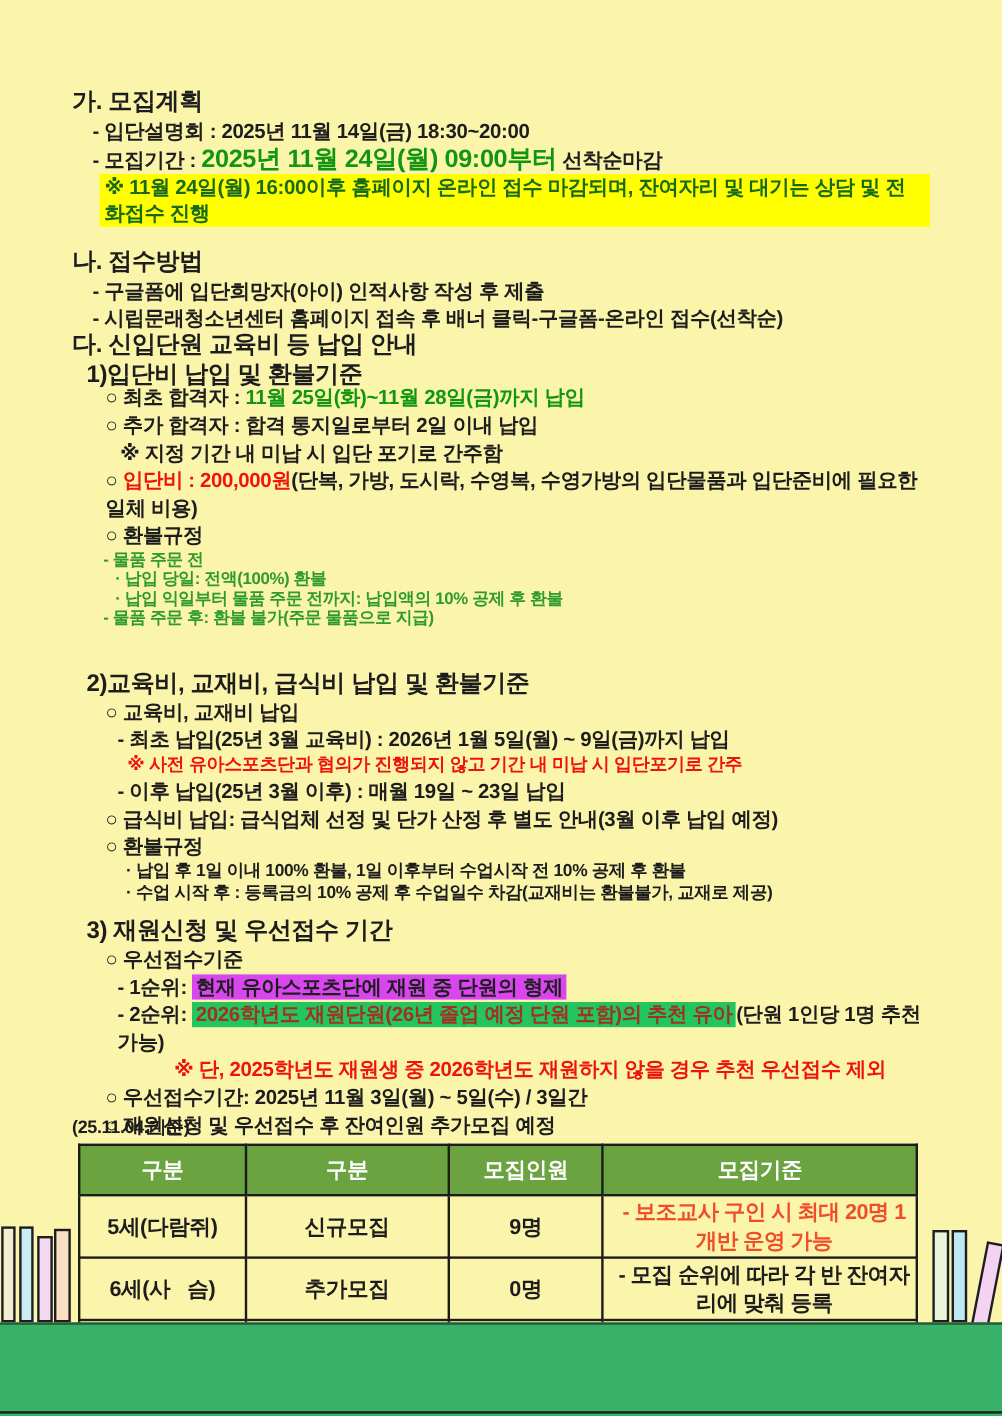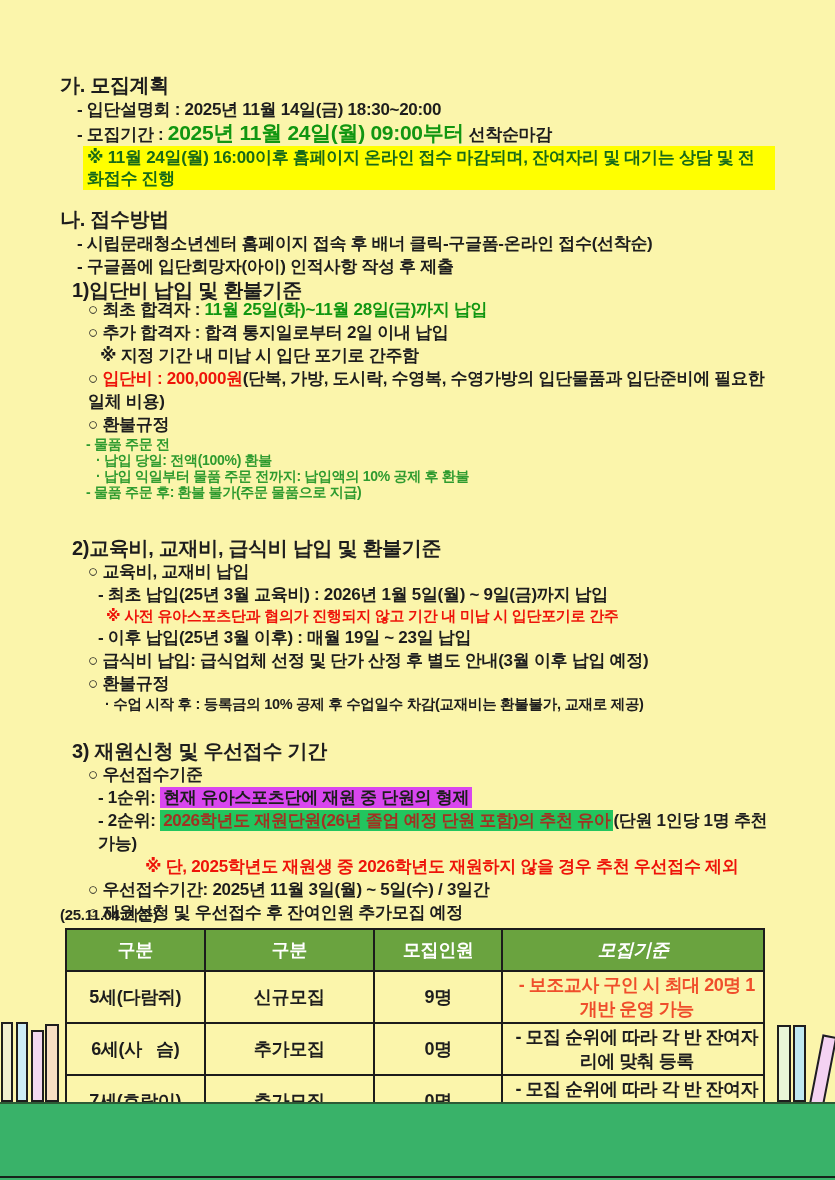--- a/index.html
+++ b/index.html
@@ -24,72 +24,74 @@
   .r-dash{margin-left:26px;}
   .r-dot{margin-left:36px;}
   .sub2-ind{margin-left:38px;}
   .sub2-red{margin-left:46px;font-size:15px;line-height:20px;color:#EE1409;}
   .sub2-refund{margin-left:45px;font-size:14.5px;line-height:18px;}
   .sub3-ind{margin-left:38px;}
   .sub3-red{margin-left:85px;color:#EE1409;}
   .hl-mint{background:#d946ef;padding:1px 3px;}
   .hl-green{background:#22c55e;color:#A13222;padding:1px 3px;}
   .gap-sub2{margin-top:36px;}
-  .gap-sub3{margin-top:26px;}
+  .gap-sub3{margin-top:11px;}
   .gap-secb{margin-top:17px;}
   .pullup{margin-top:-4px;}
   .pullup2{margin-top:-2px;}
   .caption{font-size:15px;line-height:16px;text-align:left;margin-right:10px;margin-top:-17px;}
   table.roster{border-collapse:collapse;width:700px;margin-left:5px;margin-top:5px;}
   table.roster th,table.roster td{border:2px solid #1c1c1c;text-align:center;}
   table.roster th{background:#6AA33F;color:#FFFFFF;font-size:18px;height:38px;font-weight:bold;}
   table.roster td{font-size:18px;height:32px;}
   td.crit{font-size:12.5px;text-align:left;padding-left:8px;letter-spacing:-0.5px;}
   td.crit-red{color:#EF4E2B;}
-  .c1{width:137px;}.c2{width:170px;}.c3{width:128px;}.c4{width:265px;font-style:italic;}
+  .c1{width:137px;}.c2{width:170px;}.c3{width:128px;}.c4{width:265px;}
   .footer-note{color:#EE1409;font-size:17px;line-height:22px;margin-left:15px;}
   .fn-first{margin-top:10px;}
   .grass{position:absolute;left:0;top:1102px;width:835px;height:78px;background:#39B269;border-top:2px solid #2D5A35;}
   .grass-line{position:absolute;left:0;top:72px;width:835px;height:2px;background:#16231a;}
   .book{position:absolute;border:2px solid #1e1e1e;box-sizing:border-box;}
 </style>
 </head>
 <body>
 
 <div class="page">
   <div class="content">
 
     <div class="sec-title">가. 모집계획</div>
     <div class="ln ind1">- 입단설명회 : 2025년 11월 14일(금) 18:30~20:00</div>
     <div class="ln ind1"><span>- 모집기간 : </span><span class="green-big">2025년 11월 24일(월) 09:00부터</span><span> 선착순마감</span></div>
     <div><span class="hl-yellow">※ 11월 24일(월) 16:00이후 홈페이지 온라인 접수 마감되며, 잔여자리 및 대기는 상담 및 전화접수 진행</span></div>
 
     <div class="sec-title gap-secb">나. 접수방법</div>
+    <div class="ln ind1">- 구글폼에 입단희망자(아이) 인적사항 작성 후 제출</div>
     <div class="ln ind1">- 시립문래청소년센터 홈페이지 접속 후 배너 클릭-구글폼-온라인 접수(선착순)</div>
-    <div class="ln ind1">- 구글폼에 입단희망자(아이) 인적사항 작성 후 제출</div>
 
+    <div class="sec-title pullup2">다. 신입단원 교육비 등 납입 안내</div>
 
     <div class="sub-title">1)입단비 납입 및 환불기준</div>
     <div class="ln circ pullup"><span>○ 최초 합격자 : </span><span class="green-date">11월 25일(화)~11월 28일(금)까지 납입</span></div>
     <div class="ln circ">○ 추가 합격자 : 합격 통지일로부터 2일 이내 납입</div>
     <div class="ln note-star">※ 지정 기간 내 미납 시 입단 포기로 간주함</div>
     <div class="ln circ"><span>○ </span><span class="red">입단비 : 200,000원</span><span>(단복, 가방, 도시락, 수영복, 수영가방의 입단물품과 입단준비에 필요한 일체 비용)</span></div>
     <div class="ln circ">○ 환불규정</div>
     <div class="refund r-dash">- 물품 주문 전</div>
     <div class="refund r-dot">· 납입 당일: 전액(100%) 환불</div>
     <div class="refund r-dot">· 납입 익일부터 물품 주문 전까지: 납입액의 10% 공제 후 환불</div>
     <div class="refund r-dash">- 물품 주문 후: 환불 불가(주문 물품으로 지급)</div>
 
     <div class="sub-title gap-sub2">2)교육비, 교재비, 급식비 납입 및 환불기준</div>
     <div class="ln circ">○ 교육비, 교재비 납입</div>
     <div class="ln sub2-ind">- 최초 납입(25년 3월 교육비) : 2026년 1월 5일(월) ~ 9일(금)까지 납입</div>
     <div class="sub2-red">※ 사전 유아스포츠단과 협의가 진행되지 않고 기간 내 미납 시 입단포기로 간주</div>
     <div class="ln sub2-ind">- 이후 납입(25년 3월 이후) : 매월 19일 ~ 23일 납입</div>
     <div class="ln circ">○ 급식비 납입: 급식업체 선정 및 단가 산정 후 별도 안내(3월 이후 납입 예정)</div>
     <div class="ln circ">○ 환불규정</div>
+    <div class="sub2-refund">· 납입 후 1일 이내 100% 환불, 1일 이후부터 수업시작 전 10% 공제 후 환불</div>
     <div class="sub2-refund">· 수업 시작 후 : 등록금의 10% 공제 후 수업일수 차감(교재비는 환불불가, 교재로 제공)</div>
 
     <div class="sub-title gap-sub3">3) 재원신청 및 우선접수 기간</div>
     <div class="ln circ">○ 우선접수기준</div>
     <div class="ln sub3-ind"><span>- 1순위: </span><span class="hl-mint">현재 유아스포츠단에 재원 중 단원의 형제</span></div>
     <div class="ln sub3-ind"><span>- 2순위: </span><span class="hl-green">2026학년도 재원단원(26년 졸업 예정 단원 포함)의 추천 유아</span><span>(단원 1인당 1명 추천가능)</span></div>
     <div class="ln sub3-red">※ 단, 2025학년도 재원생 중 2026학년도 재원하지 않을 경우 추천 우선접수 제외</div>
     <div class="ln circ">○ 우선접수기간: 2025년 11월 3일(월) ~ 5일(수) / 3일간</div>
     <div class="ln circ">○ 재원신청 및 우선접수 후 잔여인원 추가모집 예정</div>
 

